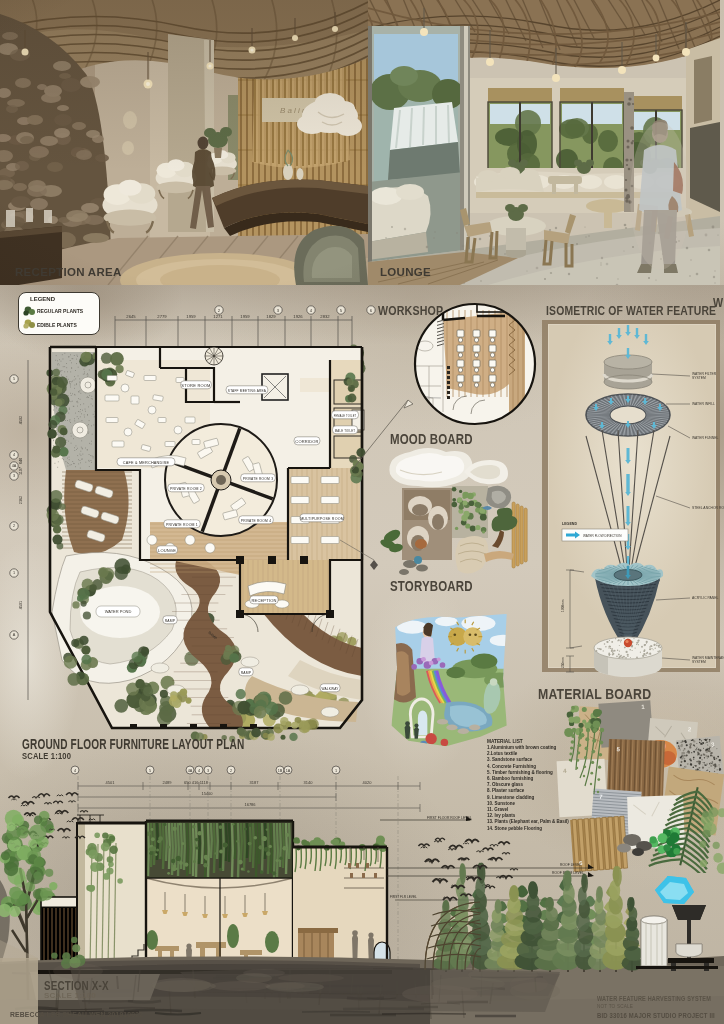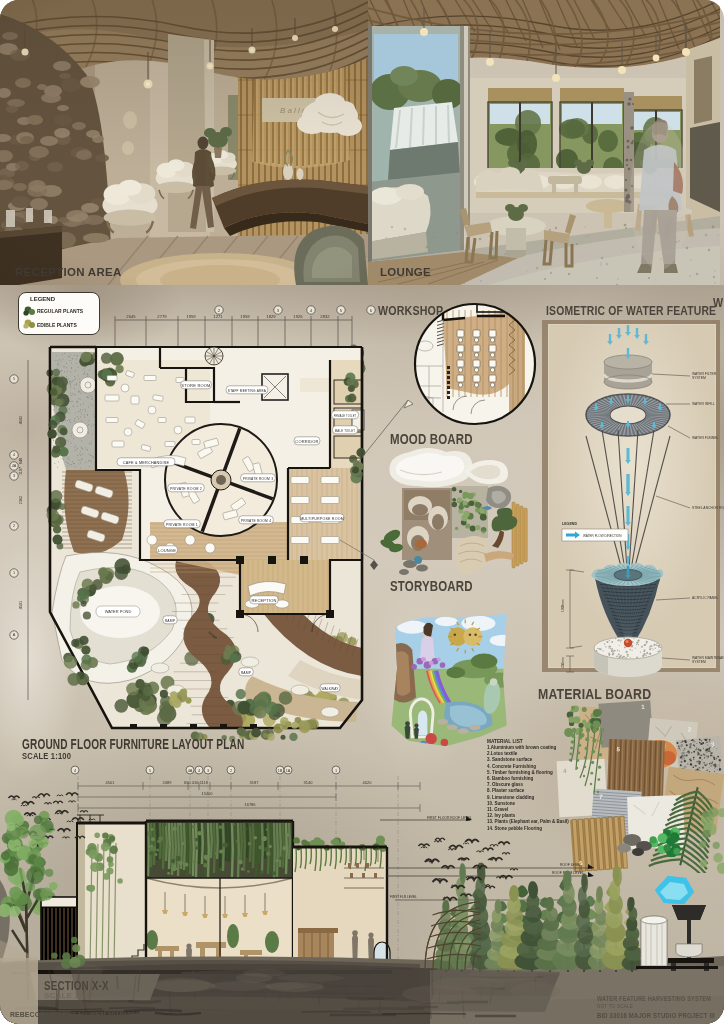--- a/index.html
+++ b/index.html
@@ -4,21 +4,21 @@
 html,body{margin:0;padding:0;}
 #page{position:relative;width:724px;height:1024px;overflow:hidden;
  font-family:"Liberation Sans",sans-serif;
  background:
   radial-gradient(140px 90px at 85px 300px, rgba(150,135,115,.55), rgba(150,135,115,0) 70%),
   radial-gradient(200px 140px at 30px 430px, rgba(170,155,135,.5), rgba(170,155,135,0) 70%),
   radial-gradient(260px 160px at 660px 760px, rgba(168,152,128,.45), rgba(168,152,128,0) 70%),
   radial-gradient(300px 200px at 420px 300px, rgba(180,168,148,.5), rgba(180,168,148,0) 70%),
   radial-gradient(240px 300px at 715px 430px, rgba(140,124,102,.55), rgba(140,124,102,0) 70%),
   radial-gradient(400px 260px at 200px 900px, rgba(120,110,98,.35), rgba(120,110,98,0) 70%),
-  linear-gradient(180deg,#c9bfae 0%,#cfc6b6 30%,#d3cabb 55%,#c5bba9 80%,#bdb3a2 100%); border-radius: 19px;}
+  linear-gradient(180deg,#c9bfae 0%,#cfc6b6 30%,#d3cabb 55%,#c5bba9 80%,#bdb3a2 100%);}
 .abs{position:absolute;}
 .ttl{position:absolute;font-weight:bold;color:#4a443a;letter-spacing:.2px;white-space:nowrap;transform-origin:0 0;}
 svg{display:block}
 </style></head>
 <body>
 <div id="page">
 <div class="abs" style="left:0;top:285px;width:724px;height:60px;background:linear-gradient(180deg,rgba(120,105,88,.30),rgba(120,105,88,0));"></div>
 <div class="abs" style="left:0;top:540px;width:90px;height:240px;background:radial-gradient(60% 50% at 30% 50%,rgba(245,242,233,.55),rgba(245,242,233,0));"></div>
 <div class="abs" style="left:360px;top:580px;width:120px;height:200px;background:radial-gradient(50% 50% at 50% 50%,rgba(226,220,206,.5),rgba(226,220,206,0));"></div>
 <div class="abs" style="left:560px;top:690px;width:164px;height:200px;background:radial-gradient(60% 60% at 60% 40%,rgba(210,198,178,.55),rgba(210,198,178,0));"></div>

